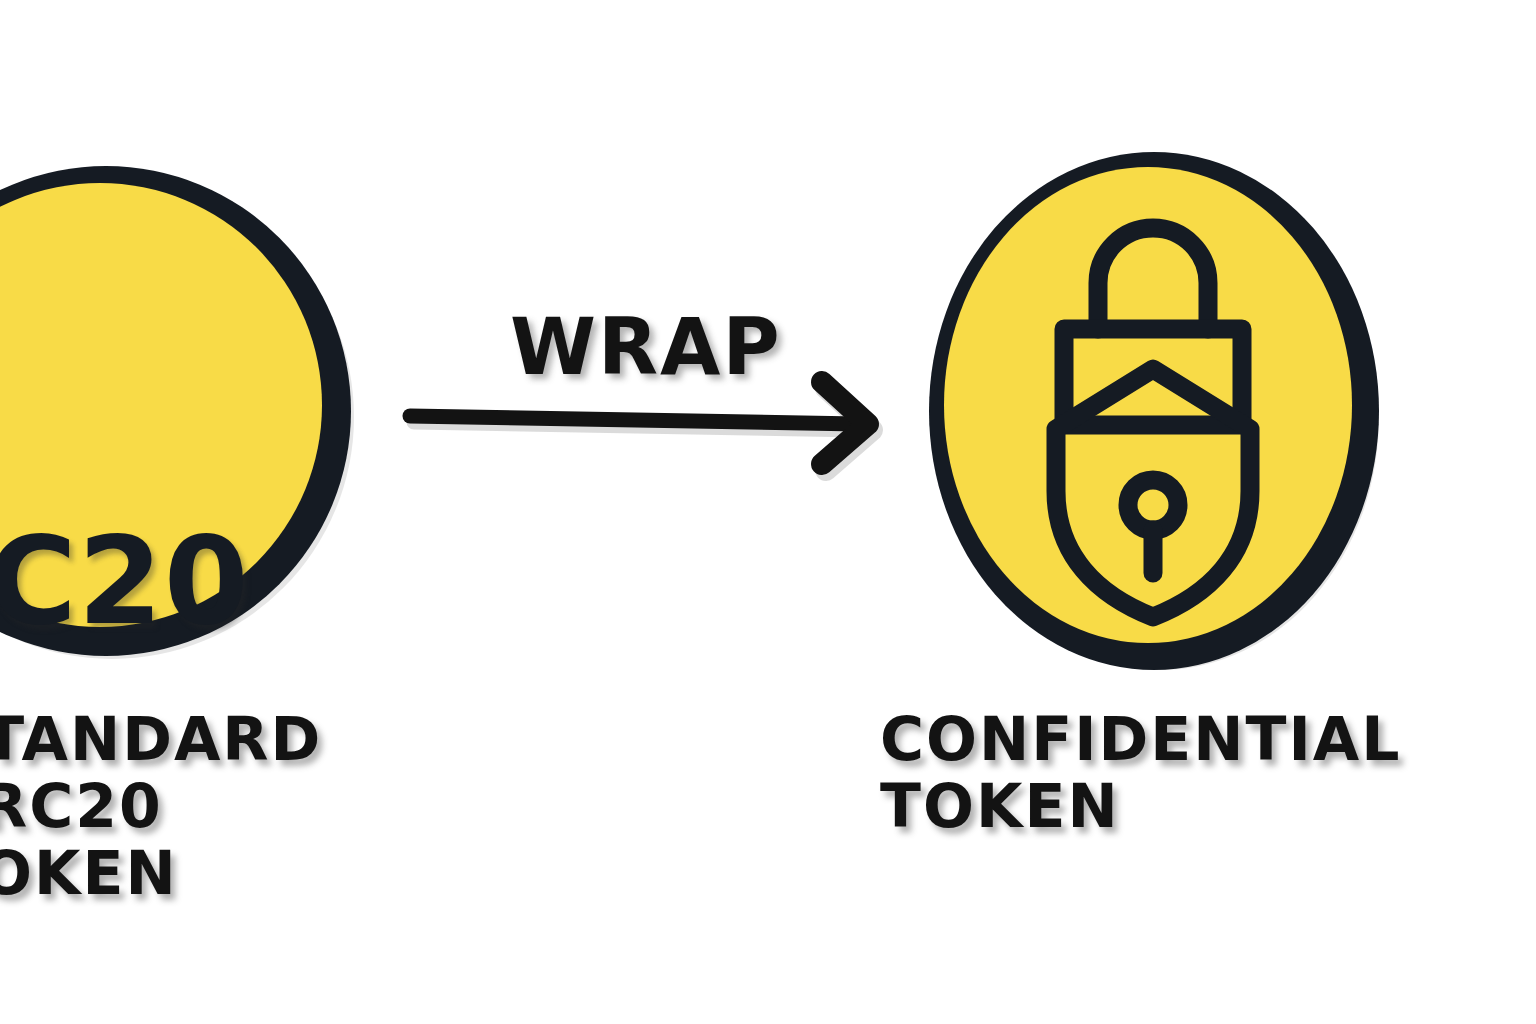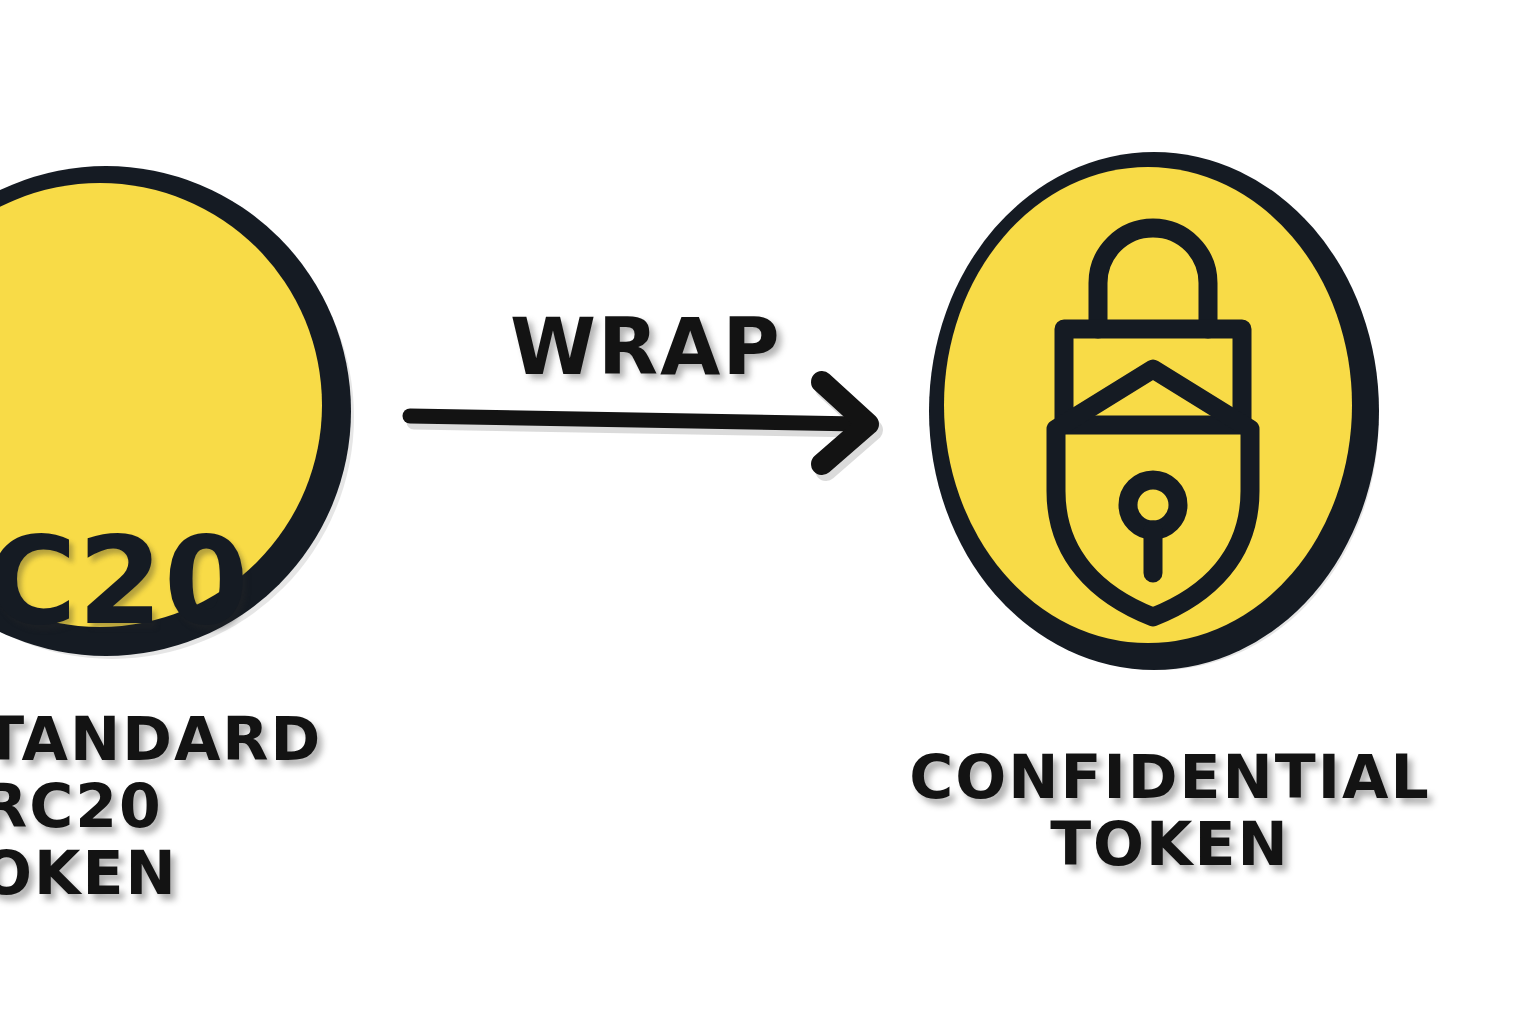--- a/index.html
+++ b/index.html
@@ -60,22 +60,20 @@
     top: 706px;
     width: 470px;
     font-size: 60px;
     text-align: left;
   }
   #caption-right {
     left: 880px;
     top: 706px;
     width: 580px;
     font-size: 60px;
-    text-align: center;
-    margin-top: 38px;
   }
 
   
   #arrow-wrap-group {
     position: absolute;
     left: 390px;
     top: 300px;
     width: 510px;
     height: 190px;
   }

